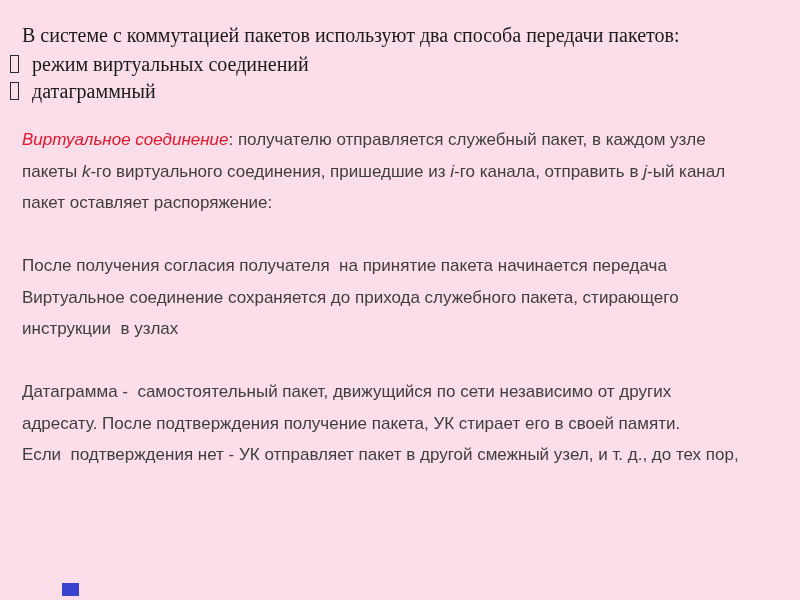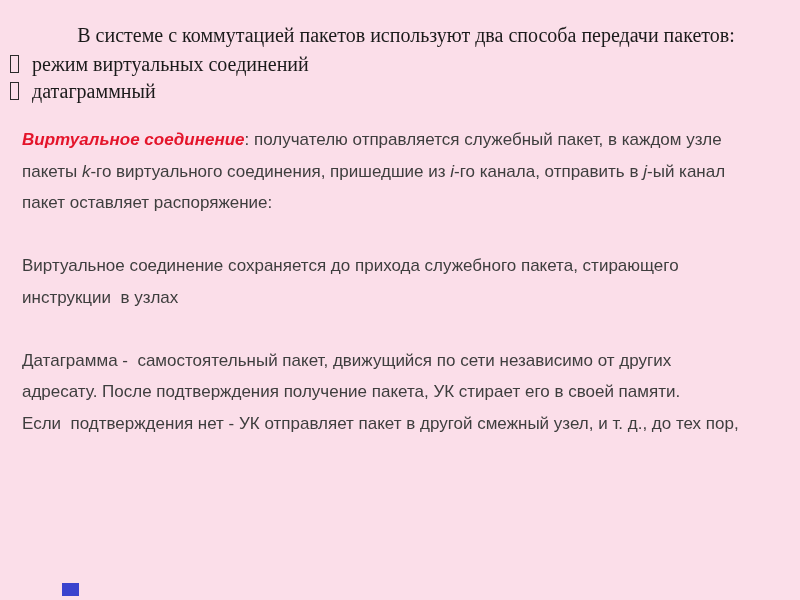--- a/index.html
+++ b/index.html
@@ -8,21 +8,20 @@
     width:800px;height:600px;
     background:#FBDEE9;
     overflow:hidden;
     font-family:"Liberation Sans", sans-serif;
     color:#3E3E3E;
   }
   .title-block{
     position:absolute;left:22px;top:22px;right:10px;
     font-family:"Liberation Serif", serif;
     color:#1A1A1A;
-    text-align:center;
   }
   .title{
     font-size:20px;line-height:26px;white-space:pre;
   }
   .bullet-row{
     display:flex;align-items:center;
     margin-left:-12px;margin-top:5px;height:22px;
   }
   .tofu{
     display:inline-block;width:7px;height:16px;
@@ -33,21 +32,21 @@
     font-size:20px;line-height:22px;white-space:pre;
   }
   .body-block{
     position:absolute;left:22px;top:124px;right:0;
     font-size:17px;
   }
   .line{
     height:31.5px;line-height:31.5px;white-space:pre;
   }
   .red{
-    color:#E4152B;font-weight:bold;font-style:italic;
+    color:#E4152B;font-weight:normal;font-style:italic;
   }
   .it{font-style:italic;}
   .blue-square{
     position:absolute;left:62px;top:583px;width:17px;height:13px;
     background:#3A43CE;
   }
 </style>
 </head>
 <body>
 
@@ -70,20 +69,21 @@
   <div class="body-block">
 
     <div class="line"><span class="red">Виртуальное соединение</span><span>: получателю отправляется служебный пакет, в каждом узле</span></div>
 
     <div class="line"><span>пакеты </span><span class="it">k</span><span>-го виртуального соединения, пришедшие из </span><span class="it">i</span><span>-го канала, отправить в </span><span class="it">j</span><span>-ый канал</span></div>
 
     <div class="line">пакет оставляет распоряжение:</div>
 
     <div class="line"></div>
 
+    <div class="line">После получения согласия получателя  на принятие пакета начинается передача</div>
     <div class="line">Виртуальное соединение сохраняется до прихода служебного пакета, стирающего</div>
     <div class="line">инструкции  в узлах</div>
 
     <div class="line"></div>
 
 
     <div class="line">Датаграмма -  самостоятельный пакет, движущийся по сети независимо от других</div>
     <div class="line">адресату. После подтверждения получение пакета, УК стирает его в своей памяти.</div>
     <div class="line">Если  подтверждения нет - УК отправляет пакет в другой смежный узел, и т. д., до тех пор,</div>
   </div>

